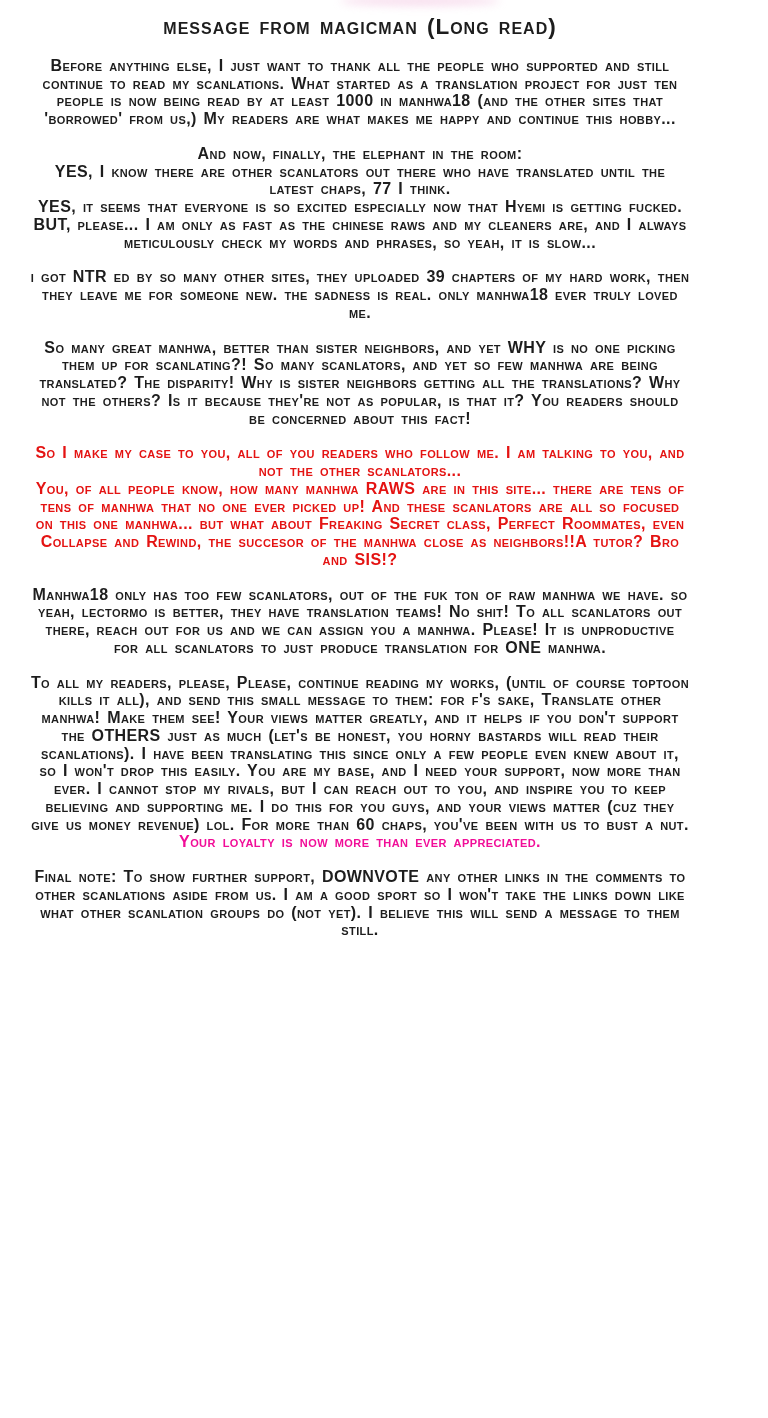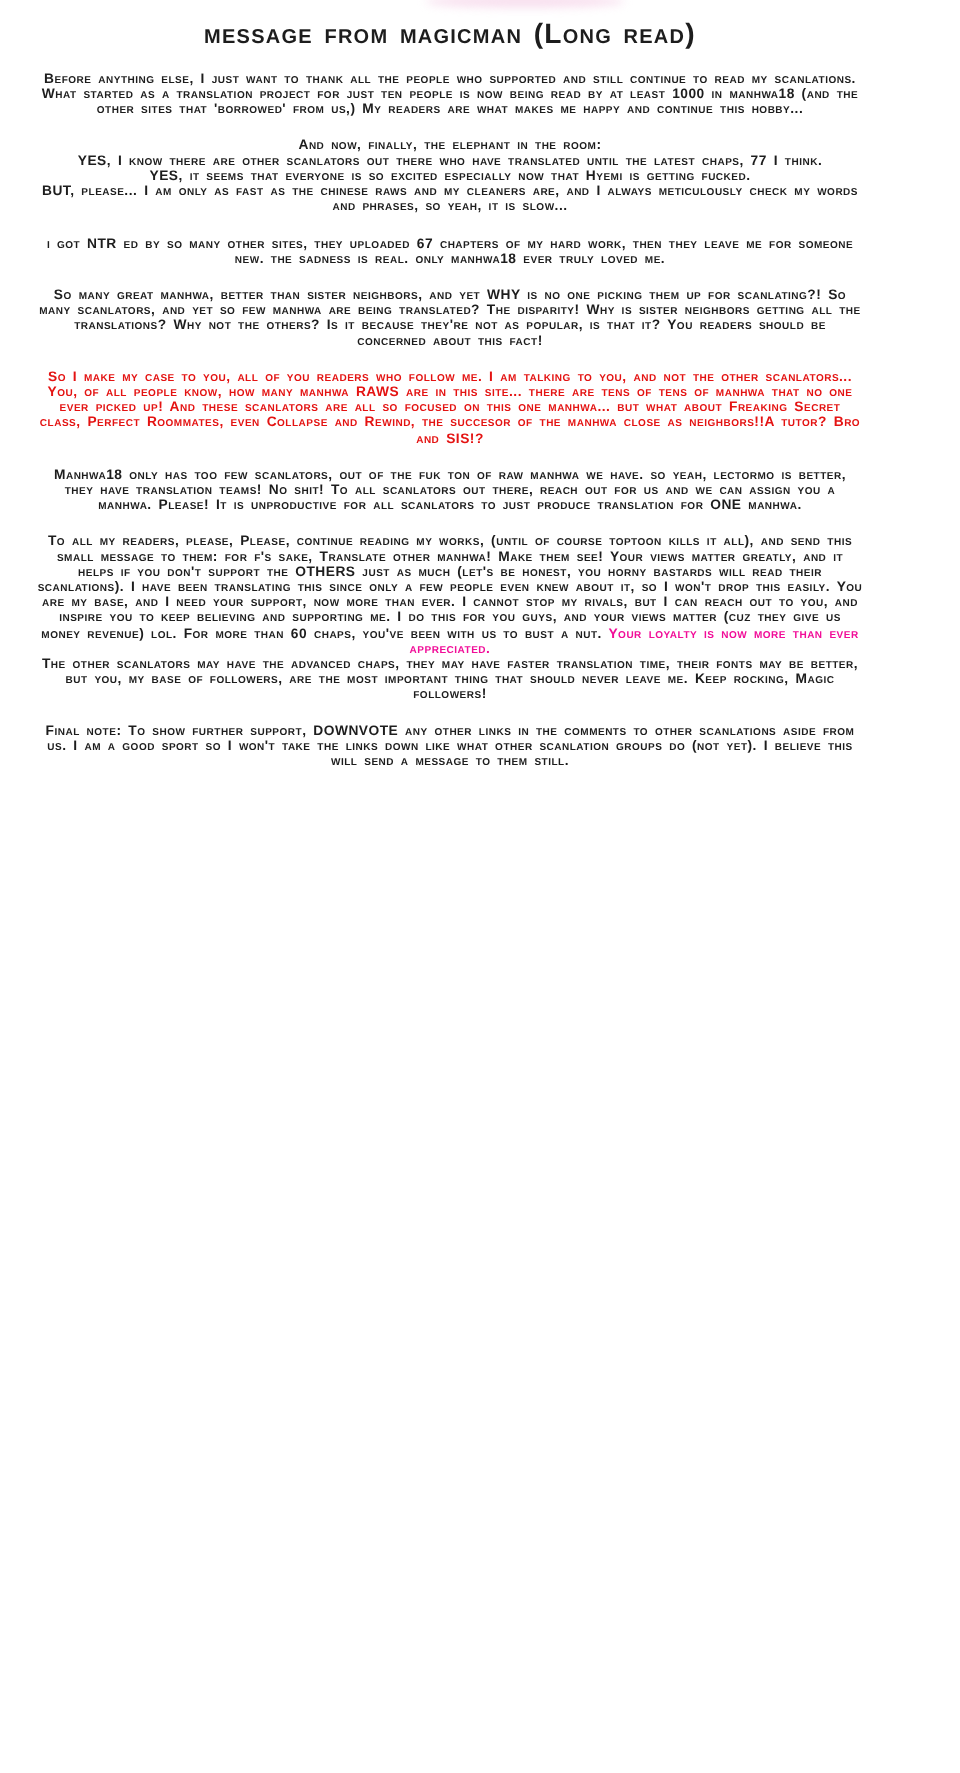--- a/index.html
+++ b/index.html
@@ -41,21 +41,21 @@
     pointer-events: none;
   }
   .title {
     font-size: 22.5px;
     line-height: 1.15;
     margin: 4px 0 0 0;
     letter-spacing: 1px;
     font-weight: bold;
   }
   .block {
-    font-size: 11px;
+    font-size: 16px;
     line-height: 1.11;
     margin: 17px 0 0 0;
     white-space: pre-line;
     text-align: center;
   }
   .block.no-gap {
     margin-top: 0;
   }
   .red  { color: var(--red, #e41312); }
   .pink { color: var(--pink, #f10d98); }
@@ -70,28 +70,27 @@
   <h1 class="title">message from magicman (Long read)</h1>
 
   <p class="block">Before anything else, I just want to thank all the people who supported and still continue to read my scanlations. What started as a translation project for just ten people is now being read by at least 1000 in manhwa18 (and the other sites that 'borrowed' from us,) My readers are what makes me happy and continue this hobby...</p>
 
   <p class="block">And now, finally, the elephant in the room:
 YES, I know there are other scanlators out there who have translated until the latest chaps, 77 I think.
 YES, it seems that everyone is so excited especially now that Hyemi is getting fucked.
 BUT, please... I am only as fast as the chinese raws and my cleaners are, and I always meticulously check my words and phrases, so yeah, it is slow...</p>
 
 
-  <p class="block">i got NTR ed by so many other sites, they uploaded 67 chapters of my hard work, then they leave me for someone new. the sadness is real. only manhwa18 ever truly loved me.</p>
+  <p class="block">i got NTR ed by so many other sites, they uploaded 39 chapters of my hard work, then they leave me for someone new. the sadness is real. only manhwa18 ever truly loved me.</p>
 
   <p class="block">So many great manhwa, better than sister neighbors, and yet WHY is no one picking them up for scanlating?! So many scanlators, and yet so few manhwa are being translated? The disparity! Why is sister neighbors getting all the translations? Why not the others? Is it because they're not as popular, is that it? You readers should be concerned about this fact!</p>
 
   <p class="block red">So I make my case to you, all of you readers who follow me. I am talking to you, and not the other scanlators...
 You, of all people know, how many manhwa RAWS are in this site... there are tens of tens of manhwa that no one ever picked up! And these scanlators are all so focused on this one manhwa... but what about Freaking Secret class, Perfect Roommates, even Collapse and Rewind, the succesor of the manhwa close as neighbors!!A tutor? Bro and SIS!?</p>
 
   <p class="block">Manhwa18 only has too few scanlators, out of the fuk ton of raw manhwa we have. so yeah, lectormo is better, they have translation teams! No shit! To all scanlators out there, reach out for us and we can assign you a manhwa. Please! It is unproductive for all scanlators to just produce translation for ONE manhwa.</p>
 
   <p class="block"><span>To all my readers, please, Please, continue reading my works, (until of course toptoon kills it all), and send this small message to them: for f's sake, Translate other manhwa! Make them see! Your views matter greatly, and it helps if you don't support the OTHERS just as much (let's be honest, you horny bastards will read their scanlations). I have been translating this since only a few people even knew about it, so I won't drop this easily. You are my base, and I need your support, now more than ever. I cannot stop my rivals, but I can reach out to you, and inspire you to keep believing and supporting me. I do this for you guys, and your views matter (cuz they give us money revenue) lol. For more than 60 chaps, you've been with us to bust a nut. </span><span class="pink">Your loyalty is now more than ever appreciated.</span></p>
 
-  <p class="block no-gap">The other scanlators may have the advanced chaps, they may have faster translation time, their fonts may be better, but you, my base of followers, are the most important thing that should never leave me. Keep rocking, Magic followers!</p>
 
   <p class="block">Final note: To show further support, DOWNVOTE any other links in the comments to other scanlations aside from us. I am a good sport so I won't take the links down like what other scanlation groups do (not yet). I believe this will send a message to them still.</p>
 
 </div>
 
 </body></html>

